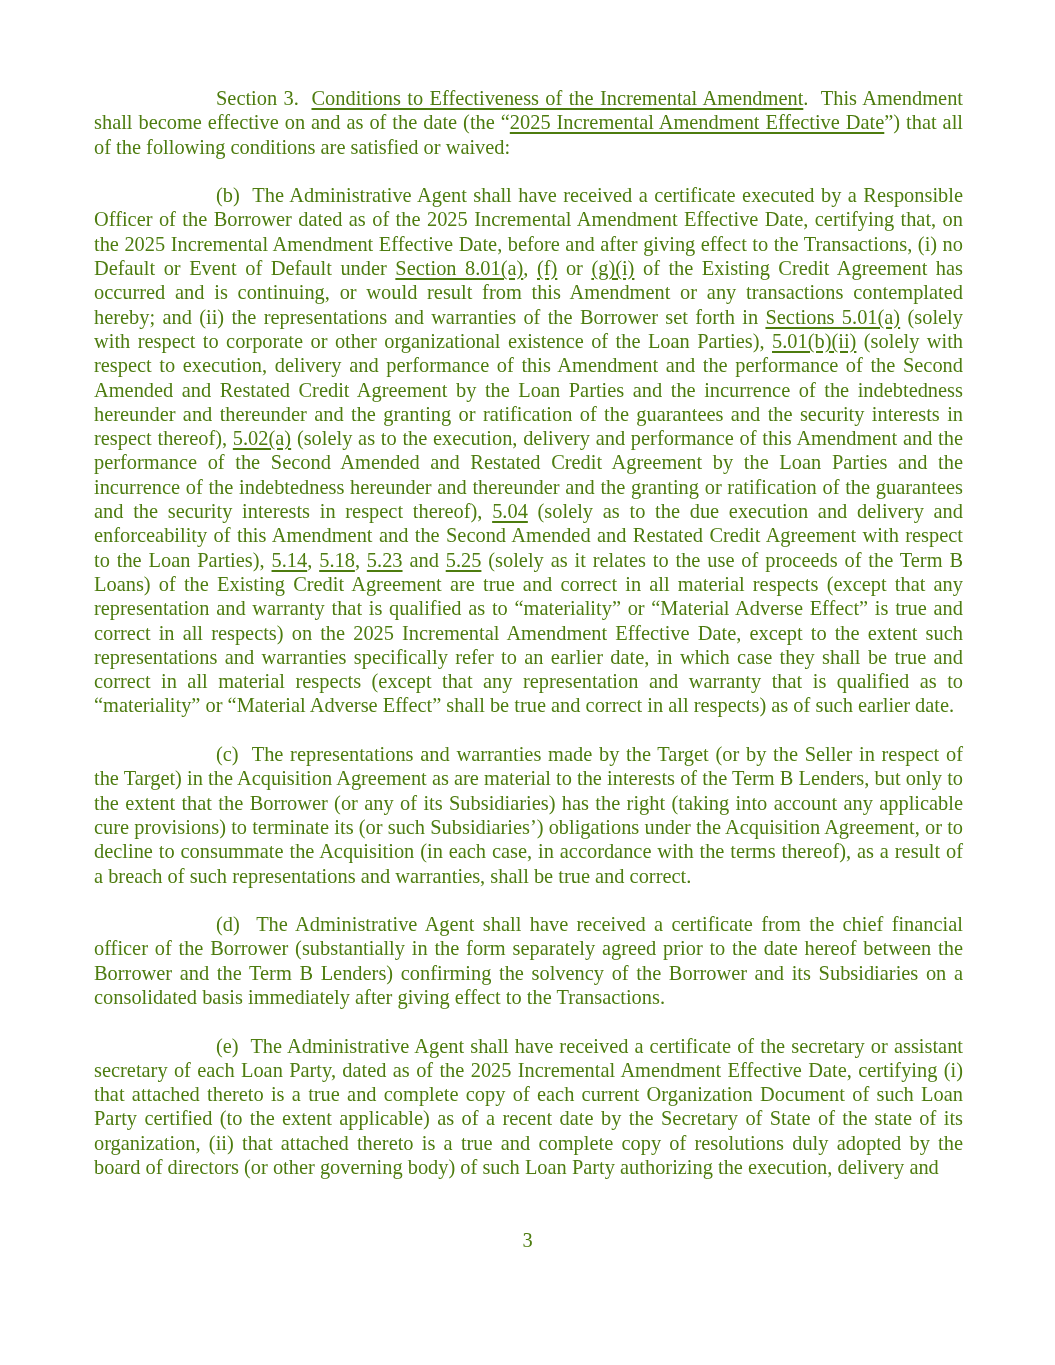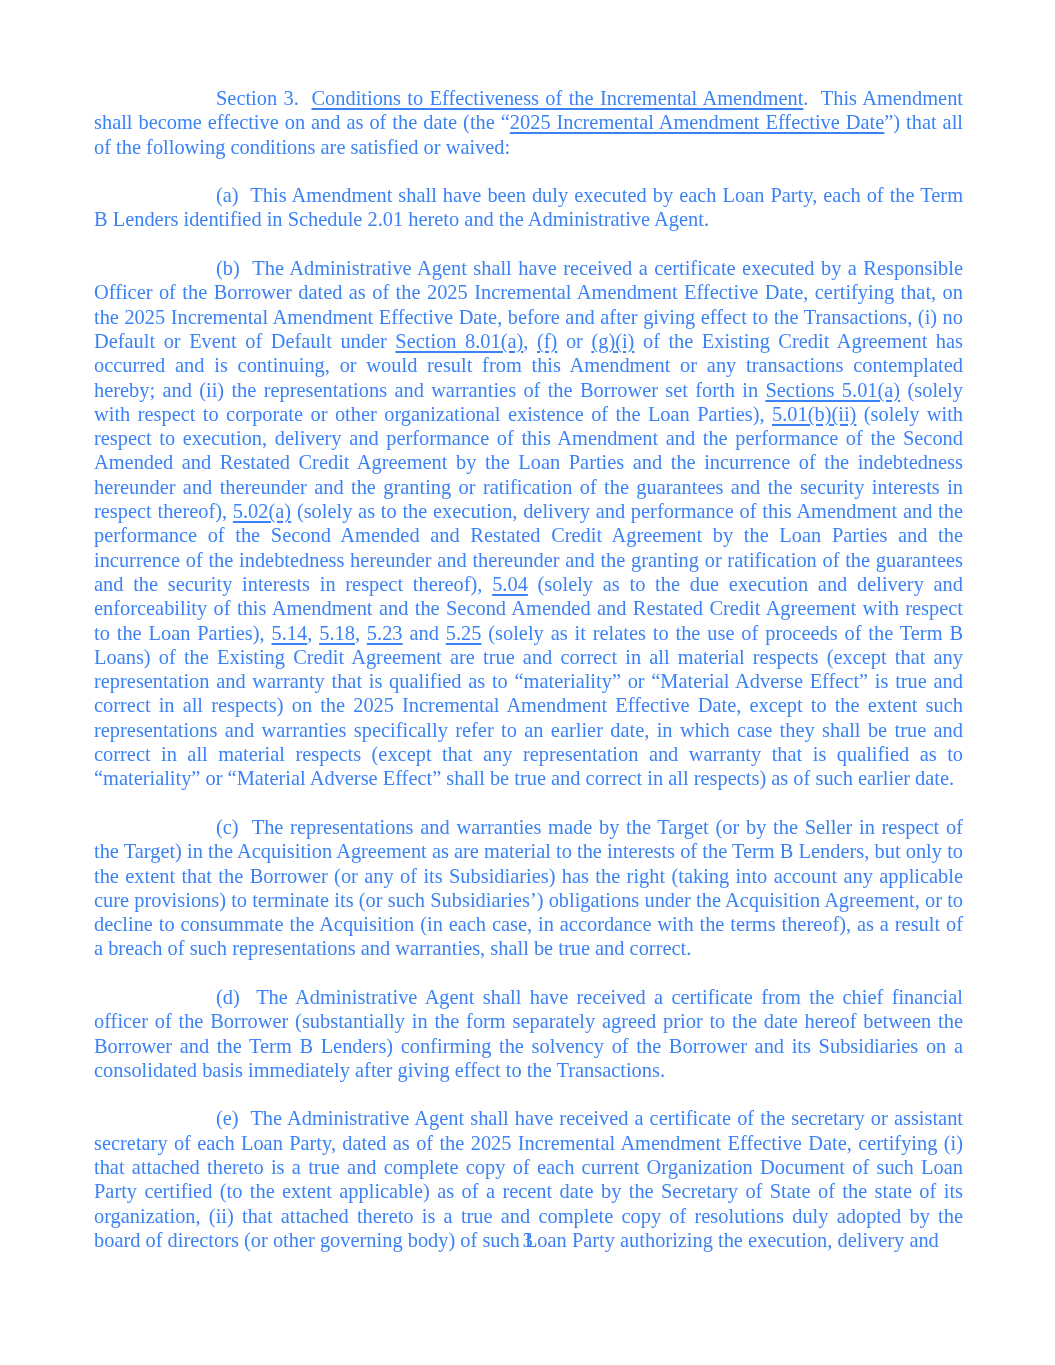--- a/index.html
+++ b/index.html
@@ -8,21 +8,21 @@
     background: #ffffff;
   }
   .page {
     position: relative;
     width: 1055px;
     height: 1365px;
     background: #ffffff;
     overflow: hidden;
     font-family: "Liberation Serif", serif;
     font-size: 20.4px;
-    color: #3b82f6;
+    color: #4d7c0f;
   }
   .content {
     position: absolute;
     left: 94px;
     top: 86px;
     width: 869px;
     text-align: justify;
     line-height: 24.3px;
   }
   .content p {
@@ -44,21 +44,20 @@
     text-align: center;
     line-height: 24.3px;
   }
 </style>
 </head>
 <body>
 
 <div class="page">
   <div class="content">
       <p><span>Section 3.&nbsp; </span><span class="u">Conditions to Effectiveness of the Incremental Amendment</span><span>.&nbsp; This Amendment shall become effective on and as of the date (the “</span><span class="u">2025 Incremental Amendment Effective Date</span><span>”) that all of the following conditions are satisfied or waived:</span></p>
-      <p><span>(a)&nbsp; This Amendment shall have been duly executed by each Loan Party, each of the Term B Lenders identified in Schedule 2.01 hereto and the Administrative Agent.</span></p>
       <p><span>(b)&nbsp; The Administrative Agent shall have received a certificate executed by a Responsible Officer of the Borrower dated as of the 2025 Incremental Amendment Effective Date, certifying that, on the 2025 Incremental Amendment Effective Date, before and after giving effect to the Transactions, (i) no Default or Event of Default under </span><span class="u">Section 8.01(a)</span><span>, </span><span class="u">(f)</span><span> or </span><span class="u">(g)(i)</span><span> of the Existing Credit Agreement has occurred and is continuing, or would result from this Amendment or any transactions contemplated hereby; and (ii) the representations and warranties of the Borrower set forth in </span><span class="u">Sections 5.01(a)</span><span> (solely with respect to corporate or other organizational existence of the Loan Parties), </span><span class="u">5.01(b)(ii)</span><span> (solely with respect to execution, delivery and performance of this Amendment and the performance of the Second Amended and Restated Credit Agreement by the Loan Parties and the incurrence of the indebtedness hereunder and thereunder and the granting or ratification of the guarantees and the security interests in respect thereof), </span><span class="u">5.02(a)</span><span> (solely as to the execution, delivery and performance of this Amendment and the performance of the Second Amended and Restated Credit Agreement by the Loan Parties and the incurrence of the indebtedness hereunder and thereunder and the granting or ratification of the guarantees and the security interests in respect thereof), </span><span class="u">5.04</span><span> (solely as to the due execution and delivery and enforceability of this Amendment and the Second Amended and Restated Credit Agreement with respect to the Loan Parties), </span><span class="u">5.14</span><span>, </span><span class="u">5.18</span><span>, </span><span class="u">5.23</span><span> and </span><span class="u">5.25</span><span> (solely as it relates to the use of proceeds of the Term B Loans) of the Existing Credit Agreement are true and correct in all material respects (except that any representation and warranty that is qualified as to “materiality” or “Material Adverse Effect” is true and correct in all respects) on the 2025 Incremental Amendment Effective Date, except to the extent such representations and warranties specifically refer to an earlier date, in which case they shall be true and correct in all material respects (except that any representation and warranty that is qualified as to “materiality” or “Material Adverse Effect” shall be true and correct in all respects) as of such earlier date.</span></p>
       <p><span>(c)&nbsp; The representations and warranties made by the Target (or by the Seller in respect of the Target) in the Acquisition Agreement as are material to the interests of the Term B Lenders, but only to the extent that the Borrower (or any of its Subsidiaries) has the right (taking into account any applicable cure provisions) to terminate its (or such Subsidiaries’) obligations under the Acquisition Agreement, or to decline to consummate the Acquisition (in each case, in accordance with the terms thereof), as a result of a breach of such representations and warranties, shall be true and correct.</span></p>
       <p><span>(d)&nbsp; The Administrative Agent shall have received a certificate from the chief financial officer of the Borrower (substantially in the form separately agreed prior to the date hereof between the Borrower and the Term B Lenders) confirming the solvency of the Borrower and its Subsidiaries on a consolidated basis immediately after giving effect to the Transactions.</span></p>
       <p><span>(e)&nbsp; The Administrative Agent shall have received a certificate of the secretary or assistant secretary of each Loan Party, dated as of the 2025 Incremental Amendment Effective Date, certifying (i) that attached thereto is a true and complete copy of each current Organization Document of such Loan Party certified (to the extent applicable) as of a recent date by the Secretary of State of the state of its organization, (ii) that attached thereto is a true and complete copy of resolutions duly adopted by the board of directors (or other governing body) of such Loan Party authorizing the execution, delivery and</span></p>
     </div>
   <div class="footer">
     <span>3</span>
   </div>
 </div>
 

